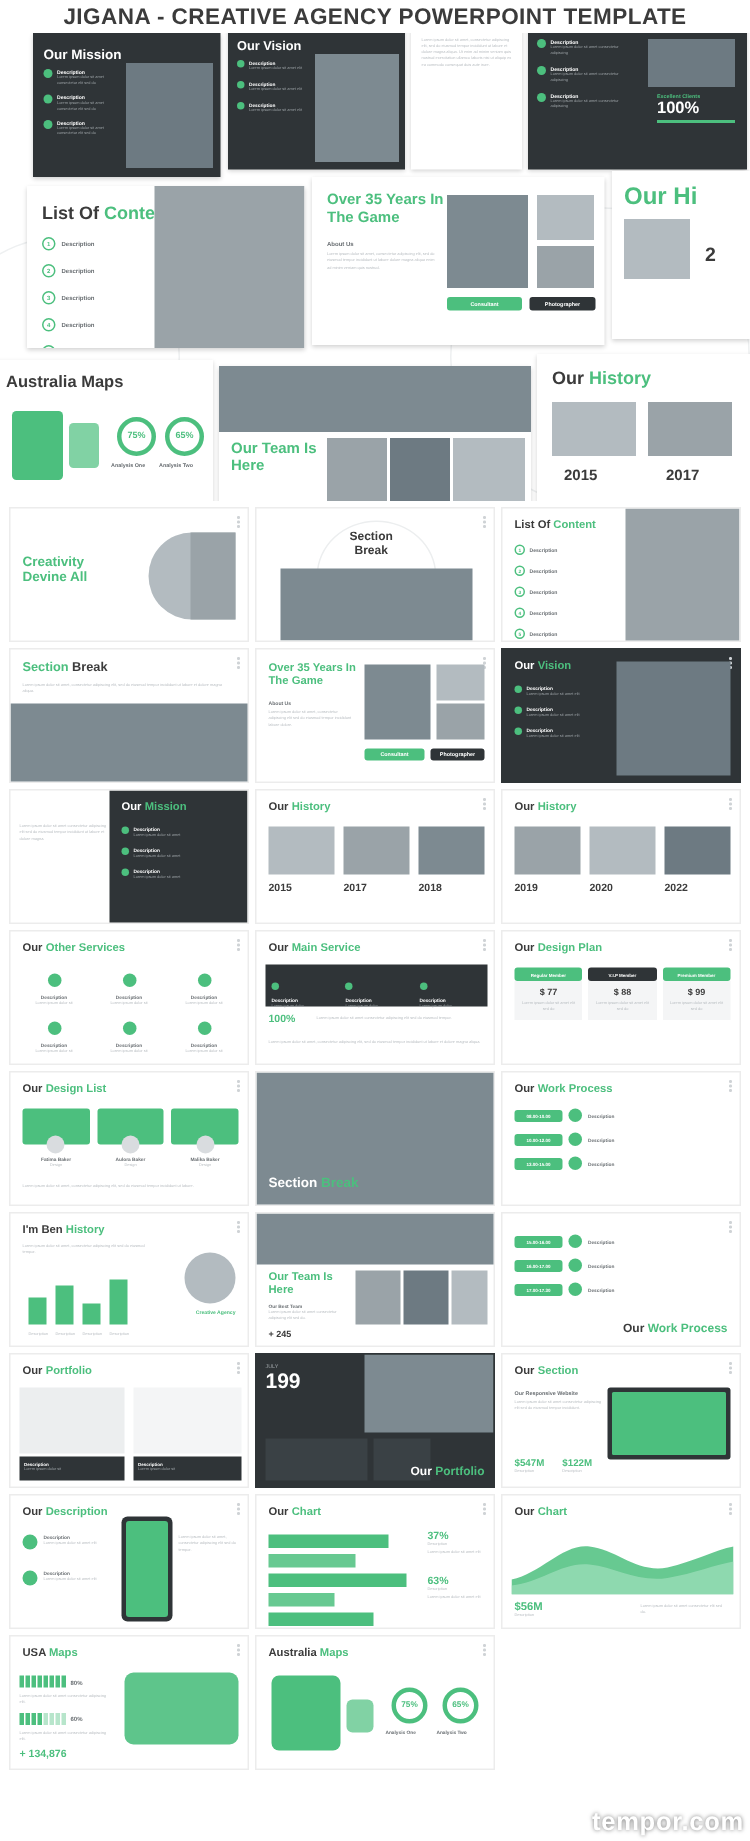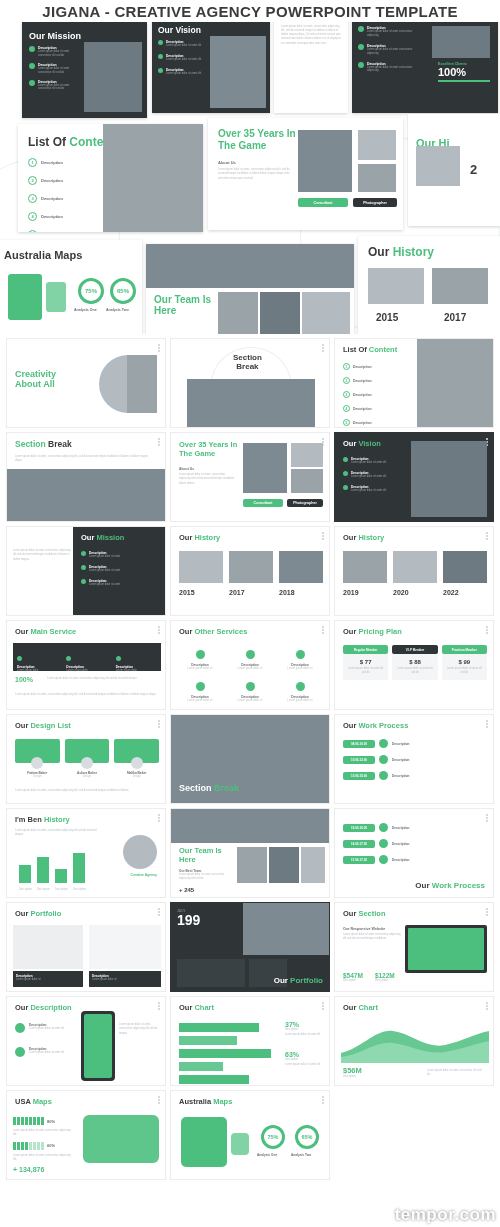--- a/index.html
+++ b/index.html
@@ -232,21 +232,21 @@
         <div class="tiny" style="line-height:1.7;">Lorem ipsum dolor sit amet, consectetur adipiscing elit, sed do eiusmod tempor incididunt ut labore dolore magna aliqua enim ad minim veniam quis nostrud.</div>
       </div>
       <div class="photo b" style="position:absolute;left:90px;top:12px;width:54px;height:62px;"></div>
       <div class="photo d" style="position:absolute;left:150px;top:12px;width:38px;height:30px;"></div>
       <div class="photo" style="position:absolute;left:150px;top:46px;width:38px;height:28px;"></div>
       <div class="pill" style="position:absolute;left:90px;top:80px;width:50px;height:9px;">Consultant</div>
       <div class="pill" style="position:absolute;left:145px;top:80px;width:44px;height:9px;background:#2f3437;">Photographer</div>
     </div>
 
     <div class="slide" style="left:408px;top:96px;width:92px;height:112px;">
-      <div class="s-title" style="position:absolute;left:8px;top:24px;font-size:11px;">
+      <div class="s-title" style="position:absolute;left:8px;top:10px;font-size:16px;">
         <span class="g">Our Hi</span>
       </div>
       <div class="photo d" style="position:absolute;left:8px;top:32px;width:44px;height:40px;"></div>
       <div style="position:absolute;left:62px;top:48px;font-size:13px;font-weight:bold;color:#3b3b3b;">2</div>
     </div>
 
     <div class="slide" style="left:-18px;top:222px;width:160px;height:96px;">
       <div class="s-title" style="position:absolute;left:22px;top:10px;font-size:11px;">
         <span>Australia Maps</span>
       </div>
@@ -280,21 +280,21 @@
   </div>
 
   <div class="grid">
 
     <div class="cell">
       <div class="dots3">
           <i></i>
           <i></i>
           <i></i>
         </div>
-      <div class="ttl g" style="top:30px;font-size:9px;"><span>Creativity</span><br><span>About All</span></div>
+      <div class="ttl g" style="top:30px;font-size:9px;"><span>Creativity</span><br><span>Devine All</span></div>
       <div class="photo d" style="position:absolute;right:8px;top:16px;width:58px;height:58px;border-radius:50% 0 0 50%;"></div>
       <div class="photo" style="position:absolute;right:8px;top:16px;width:30px;height:58px;"></div>
     </div>
 
     <div class="cell">
       <div class="dots3">
           <i></i>
           <i></i>
           <i></i>
         </div>
@@ -465,55 +465,55 @@
         <div style="width:44px;font-size:7px;font-weight:bold;color:#3b3b3b;">2022</div>
       </div>
     </div>
 
     <div class="cell">
       <div class="dots3">
           <i></i>
           <i></i>
           <i></i>
         </div>
-      <div class="ttl"><span>Our </span><span class="green">Main Service</span></div>
-      <div style="position:absolute;left:6px;top:22px;width:148px;height:28px;background:#2f3437;display:flex;">
-        <div style="flex:1;padding:4px;"><span class="dot" style="width:5px;height:5px;"></span><div class="lbl w" style="font-size:3.2px;">Description</div><div class="tiny w">Lorem ipsum dolor</div></div>
-        <div style="flex:1;padding:4px;"><span class="dot" style="width:5px;height:5px;"></span><div class="lbl w" style="font-size:3.2px;">Description</div><div class="tiny w">Lorem ipsum dolor</div></div>
-        <div style="flex:1;padding:4px;"><span class="dot" style="width:5px;height:5px;"></span><div class="lbl w" style="font-size:3.2px;">Description</div><div class="tiny w">Lorem ipsum dolor</div></div>
-      </div>
-      <div class="num" style="position:absolute;left:8px;top:55px;">100%</div>
-      <div class="tiny" style="position:absolute;left:40px;top:56px;width:110px;">Lorem ipsum dolor sit amet consectetur adipiscing elit sed do eiusmod tempor.</div>
-      <div class="tiny" style="position:absolute;left:8px;top:72px;width:144px;">Lorem ipsum dolor sit amet, consectetur adipiscing elit, sed do eiusmod tempor incididunt ut labore et dolore magna aliqua.</div>
-    </div>
-
-    <div class="cell">
-      <div class="dots3">
-          <i></i>
-          <i></i>
-          <i></i>
-        </div>
       <div class="ttl"><span>Our </span><span class="green">Other Services</span></div>
       <div style="position:absolute;left:8px;top:24px;width:144px;display:flex;flex-wrap:wrap;gap:6px 8px;">
         <div style="width:42px;text-align:center;"><span class="dot" style="width:9px;height:9px;"></span><div class="lbl" style="font-size:3.2px;">Description</div><div class="tiny">Lorem ipsum dolor sit</div></div>
         <div style="width:42px;text-align:center;"><span class="dot" style="width:9px;height:9px;"></span><div class="lbl" style="font-size:3.2px;">Description</div><div class="tiny">Lorem ipsum dolor sit</div></div>
         <div style="width:42px;text-align:center;"><span class="dot" style="width:9px;height:9px;"></span><div class="lbl" style="font-size:3.2px;">Description</div><div class="tiny">Lorem ipsum dolor sit</div></div>
         <div style="width:42px;text-align:center;"><span class="dot" style="width:9px;height:9px;"></span><div class="lbl" style="font-size:3.2px;">Description</div><div class="tiny">Lorem ipsum dolor sit</div></div>
         <div style="width:42px;text-align:center;"><span class="dot" style="width:9px;height:9px;"></span><div class="lbl" style="font-size:3.2px;">Description</div><div class="tiny">Lorem ipsum dolor sit</div></div>
         <div style="width:42px;text-align:center;"><span class="dot" style="width:9px;height:9px;"></span><div class="lbl" style="font-size:3.2px;">Description</div><div class="tiny">Lorem ipsum dolor sit</div></div>
       </div>
     </div>
 
     <div class="cell">
       <div class="dots3">
           <i></i>
           <i></i>
           <i></i>
         </div>
-      <div class="ttl"><span>Our </span><span class="green">Pricing Plan</span></div>
+      <div class="ttl"><span>Our </span><span class="green">Main Service</span></div>
+      <div style="position:absolute;left:6px;top:22px;width:148px;height:28px;background:#2f3437;display:flex;">
+        <div style="flex:1;padding:4px;"><span class="dot" style="width:5px;height:5px;"></span><div class="lbl w" style="font-size:3.2px;">Description</div><div class="tiny w">Lorem ipsum dolor</div></div>
+        <div style="flex:1;padding:4px;"><span class="dot" style="width:5px;height:5px;"></span><div class="lbl w" style="font-size:3.2px;">Description</div><div class="tiny w">Lorem ipsum dolor</div></div>
+        <div style="flex:1;padding:4px;"><span class="dot" style="width:5px;height:5px;"></span><div class="lbl w" style="font-size:3.2px;">Description</div><div class="tiny w">Lorem ipsum dolor</div></div>
+      </div>
+      <div class="num" style="position:absolute;left:8px;top:55px;">100%</div>
+      <div class="tiny" style="position:absolute;left:40px;top:56px;width:110px;">Lorem ipsum dolor sit amet consectetur adipiscing elit sed do eiusmod tempor.</div>
+      <div class="tiny" style="position:absolute;left:8px;top:72px;width:144px;">Lorem ipsum dolor sit amet, consectetur adipiscing elit, sed do eiusmod tempor incididunt ut labore et dolore magna aliqua.</div>
+    </div>
+
+    <div class="cell">
+      <div class="dots3">
+          <i></i>
+          <i></i>
+          <i></i>
+        </div>
+      <div class="ttl"><span>Our </span><span class="green">Design Plan</span></div>
       <div style="position:absolute;left:8px;top:24px;width:144px;display:flex;gap:4px;">
         <div style="flex:1;">
           <div class="pill" style="height:9px;font-size:3px;">Regular Member</div>
           <div style="background:#f4f5f6;padding:5px 3px;text-align:center;">
             <div style="font-size:6px;font-weight:bold;color:#3b3b3b;">$ 77</div>
             <div class="tiny" style="margin-top:2px;">Lorem ipsum dolor sit amet elit sed do</div>
           </div>
         </div>
         <div style="flex:1;">
           <div class="pill" style="height:9px;font-size:3px;background:#2f3437;">V.I.P Member</div>

